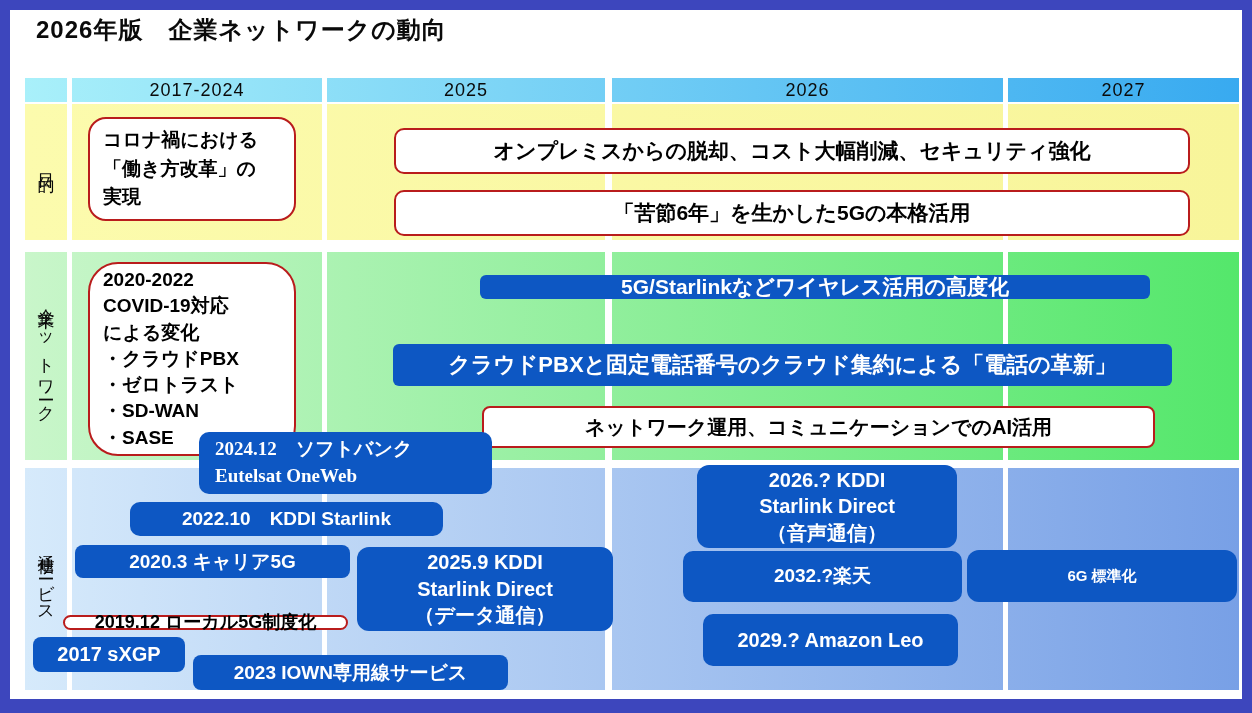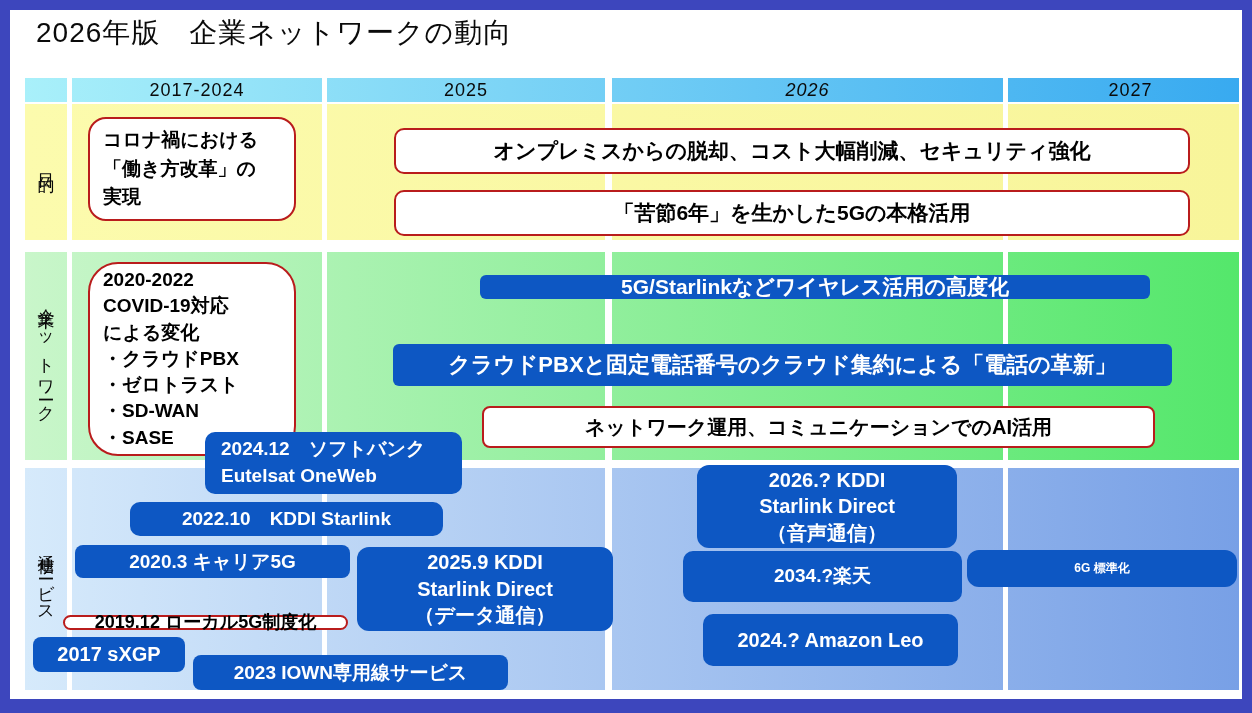--- a/index.html
+++ b/index.html
@@ -7,21 +7,21 @@
     position:relative;width:1252px;height:713px;background:#ffffff;
     font-family:"Liberation Sans","DejaVu Sans",sans-serif;
     overflow:hidden;
   }
   .frame{
     position:absolute;inset:0;border:10px solid #3d46bd;border-bottom-width:14px;
     z-index:10;pointer-events:none;
   }
   .abs{position:absolute;}
   .title{
-    left:36px;top:14px;font-size:28px;font-weight:normal;color:#0a0a0a;
+    left:36px;top:14px;font-size:24px;font-weight:bold;color:#0a0a0a;
     letter-spacing:1px;z-index:2;white-space:nowrap;
   }
   .strip{z-index:0;}
   .hdr{background:linear-gradient(90deg,#a9f0fa 0%,#38aaf0 100%);}
   .row-purpose{background:linear-gradient(90deg,#fcfbad 0%,#f8f59a 100%);}
   .row-network{background:linear-gradient(90deg,#c9f6ca 0%,#54e76b 100%);}
   .row-services{background:linear-gradient(90deg,#d6eafb 0%,#78a0e6 100%);}
   .divider{background:#ffffff;z-index:1;}
   .hdr-label{
     z-index:2;font-size:18px;color:#0a0a0a;text-align:center;
@@ -46,22 +46,22 @@
 </head>
 <body>
 
 <div class="slide">
 
   <div class="abs title">2026年版　企業ネットワークの動向</div>
 
   <div class="abs strip hdr" style="left:25px;top:78px;width:1214px;height:24px;"></div>
   <div class="abs hdr-label" style="left:72px;top:78px;width:250px;height:24px;">2017-2024</div>
   <div class="abs hdr-label" style="left:327px;top:78px;width:278px;height:24px;">2025</div>
-  <div class="abs hdr-label" style="left:612px;top:78px;width:391px;height:24px;font-style:italic;">2026</div>
-  <div class="abs hdr-label" style="left:1008px;top:78px;width:231px;height:24px;padding-left:7px;">2027</div>
+  <div class="abs hdr-label" style="left:612px;top:78px;width:391px;height:24px;">2026</div>
+  <div class="abs hdr-label" style="left:1008px;top:78px;width:231px;height:24px;">2027</div>
 
   <div class="abs strip row-purpose" style="left:25px;top:104px;width:1214px;height:136px;"></div>
   <div class="abs strip row-network" style="left:25px;top:252px;width:1214px;height:208px;"></div>
   <div class="abs strip row-services" style="left:25px;top:468px;width:1214px;height:222px;"></div>
 
   <div class="abs divider" style="left:67px;top:78px;width:5px;height:612px;"></div>
   <div class="abs divider" style="left:322px;top:78px;width:5px;height:612px;"></div>
   <div class="abs divider" style="left:605px;top:78px;width:7px;height:612px;"></div>
   <div class="abs divider" style="left:1003px;top:78px;width:5px;height:612px;"></div>
 
@@ -83,39 +83,39 @@
     <div class="nowrap">による変化</div>
     <div class="nowrap">・クラウドPBX</div>
     <div class="nowrap">・ゼロトラスト</div>
     <div class="nowrap">・SD-WAN</div>
     <div class="nowrap">・SASE</div>
   </div>
   <div class="abs box box-blue nowrap" style="left:480px;top:275px;width:670px;height:24px;border-radius:6px;font-size:21px;">5G/Starlinkなどワイヤレス活用の高度化</div>
   <div class="abs box box-blue nowrap" style="left:393px;top:344px;width:779px;height:42px;border-radius:6px;font-size:22px;">クラウドPBXと固定電話番号のクラウド集約による「電話の革新」</div>
   <div class="abs box box-white nowrap" style="left:482px;top:406px;width:673px;height:42px;border-radius:8px;font-size:20px;">ネットワーク運用、コミュニケーションでのAI活用</div>
 
-  <div class="abs box box-blue left-al" style="left:205px;top:432px;width:257px;height:62px;border-radius:10px;font-size:19px;padding-left:16px;z-index:3;line-height:1.42;">
+  <div class="abs box box-blue left-al" style="left:199px;top:432px;width:293px;height:62px;border-radius:10px;font-size:19px;padding-left:16px;z-index:3;line-height:1.42;font-family:Liberation Serif, serif;">
     <div class="nowrap">2024.12　ソフトバンク</div>
     <div class="nowrap">Eutelsat OneWeb</div>
   </div>
   <div class="abs box box-blue nowrap" style="left:130px;top:502px;width:313px;height:34px;border-radius:10px;font-size:19px;">2022.10　KDDI Starlink</div>
   <div class="abs box box-blue nowrap" style="left:75px;top:545px;width:275px;height:33px;border-radius:8px;font-size:19px;">2020.3 キャリア5G</div>
   <div class="abs box box-white nowrap" style="left:63px;top:615px;width:285px;height:15px;border-radius:14px;border-width:2px;font-size:18px;">2019.12 ローカル5G制度化</div>
   <div class="abs box box-blue nowrap" style="left:33px;top:637px;width:152px;height:35px;border-radius:8px;font-size:20px;">2017 sXGP</div>
   <div class="abs box box-blue nowrap" style="left:193px;top:655px;width:315px;height:35px;border-radius:8px;font-size:19px;">2023 IOWN専用線サービス</div>
   <div class="abs box box-blue" style="left:357px;top:547px;width:256px;height:84px;border-radius:12px;font-size:20px;">
     <div class="nowrap">2025.9 KDDI</div>
     <div class="nowrap">Starlink Direct</div>
     <div class="nowrap">（データ通信）</div>
   </div>
   <div class="abs box box-blue" style="left:697px;top:465px;width:260px;height:83px;border-radius:12px;font-size:20px;">
     <div class="nowrap">2026.? KDDI</div>
     <div class="nowrap">Starlink Direct</div>
     <div class="nowrap">（音声通信）</div>
   </div>
   <div class="abs box box-blue" style="left:683px;top:551px;width:279px;height:51px;border-radius:10px;font-size:19px;line-height:1.3;">
-    <div class="nowrap">2034.?楽天</div>
+    <div class="nowrap">2032.?楽天</div>
   </div>
-  <div class="abs box box-blue nowrap" style="left:703px;top:614px;width:255px;height:52px;border-radius:10px;font-size:20px;">2024.? Amazon Leo</div>
-  <div class="abs box box-blue nowrap" style="left:967px;top:550px;width:270px;height:37px;border-radius:12px;font-size:12px;">6G 標準化</div>
+  <div class="abs box box-blue nowrap" style="left:703px;top:614px;width:255px;height:52px;border-radius:10px;font-size:20px;">2029.? Amazon Leo</div>
+  <div class="abs box box-blue nowrap" style="left:967px;top:550px;width:270px;height:52px;border-radius:12px;font-size:15px;">6G 標準化</div>
 
   <div class="frame"></div>
 </div>
 
 </body></html>

